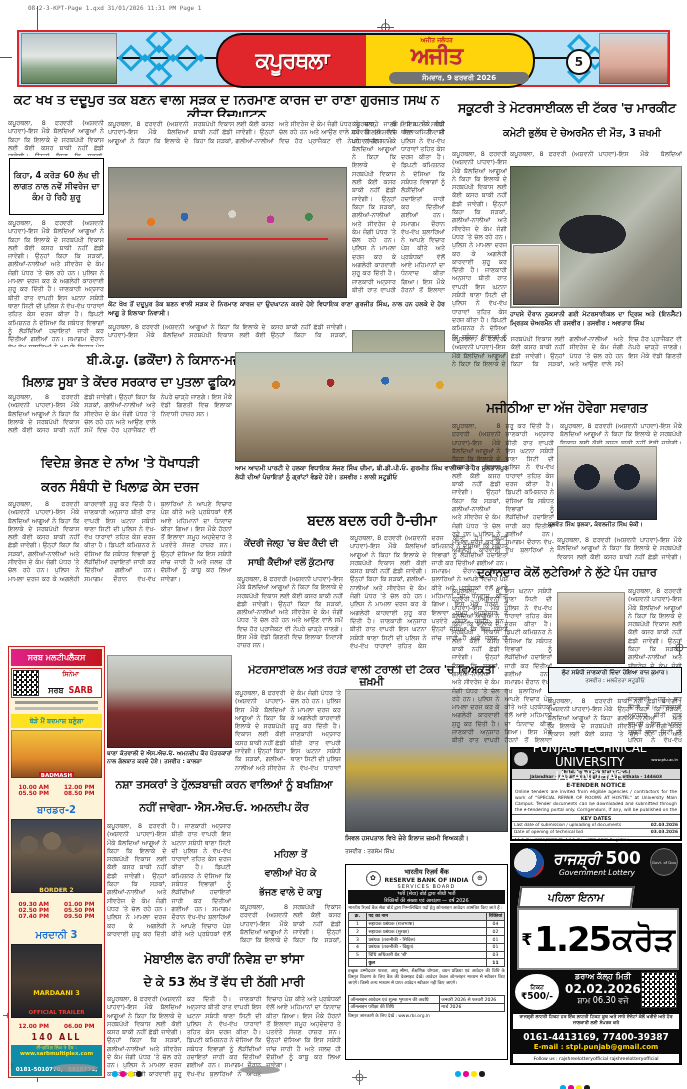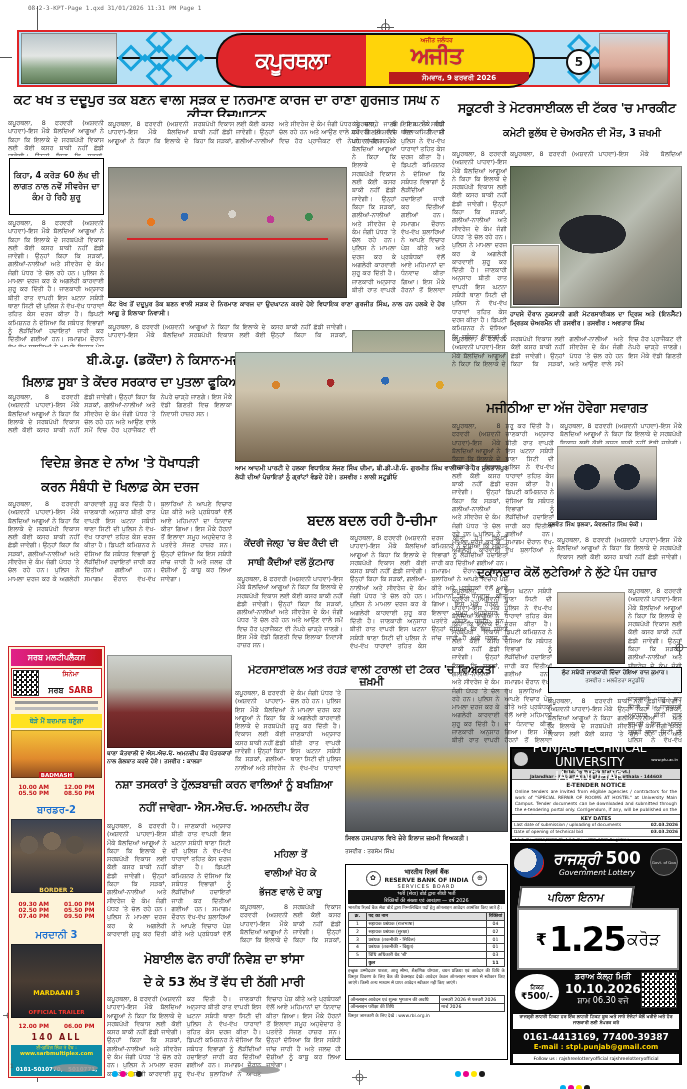--- a/index.html
+++ b/index.html
@@ -18,22 +18,22 @@
   #capsule{position:absolute;left:197px;top:1px;width:315px;height:51px;background:#0d0d0d;
            border-radius:26px;display:flex;overflow:hidden;padding:2px;}
   #cap-red{flex:0 0 47%;background:#e0262b;border-radius:24px 0 0 24px;display:flex;
            align-items:center;justify-content:center;}
   #cap-yellow{flex:1;background:#ffd40a;position:relative;border-radius:0 24px 24px 0;}
   #edition-title{color:#fff;font-weight:bold;font-size:22px;letter-spacing:-1px;text-shadow:1px 1px 0 #7a0c10;}
   #paper-title{position:absolute;left:0;right:26px;top:8px;text-align:center;color:#d8232a;
                font-weight:bold;font-size:22px;letter-spacing:-1px;text-shadow:0 0 1px #1b6fb5;}
   #paper-super{position:absolute;left:0;right:26px;top:1px;text-align:center;color:#c4161c;
                font-weight:bold;font-size:6px;}
-  #date-bar{position:absolute;right:4px;bottom:2px;width:140px;height:12px;background:#b91c1c;
-            border-radius:0;color:#fff;font-size:7px;font-weight:bold;display:flex;
+  #date-bar{position:absolute;right:4px;bottom:2px;width:140px;height:12px;background:#737373;
+            border-radius:6px;color:#fff;font-size:7px;font-weight:bold;display:flex;
             align-items:center;justify-content:center;}
   #page-circle{position:absolute;left:547px;top:17px;width:22px;height:22px;border-radius:50%;
                background:#fff;border:2px solid #111;display:flex;align-items:center;
                justify-content:center;font-weight:bold;font-size:12px;}
   .qr{background:repeating-conic-gradient(#111 0% 25%,#fff 0% 50%) 0 0/5px 5px;border:1px solid #333;}
   .dot{width:6px;height:6px;border-radius:50%;display:inline-block;margin-right:2px;}
   .oval{position:absolute;background:#949494;border-radius:50%;opacity:.85;filter:blur(.4px);}
   .regmark{position:absolute;}
   .times{display:flex;flex-wrap:wrap;align-content:center;justify-content:space-around;
          font-size:5.8px;font-weight:bold;color:#c4161c;text-align:center;}
@@ -307,29 +307,29 @@
     <div style="position:absolute;left:36px;top:4px;width:100px;text-align:center;">
       <span style="color:#fff;font-weight:bold;font-size:15px;font-style:italic;">ਰਾਜਸ਼੍ਰੀ</span>
       <span style="color:#fff;font-weight:bold;font-size:17px;">500</span>
       <div style="color:#fff;font-style:italic;font-size:7.5px;">Government Lottery</div>
     </div>
     <div style="position:absolute;right:3px;top:4px;width:26px;height:26px;border-radius:50%;background:#2e2e2e;border:1px solid #777;color:#ddd;font-size:3.8px;display:flex;align-items:center;justify-content:center;text-align:center;">Govt. of Goa</div>
     <div style="position:absolute;left:8px;top:42px;width:110px;height:18px;background:#fff;border:2px solid #555;transform:skewX(-8deg);display:flex;align-items:center;justify-content:center;font-weight:bold;font-size:10.5px;color:#000;">ਪਹਿਲਾ ਇਨਾਮ</div>
     <div style="position:absolute;left:6px;top:64px;width:158px;height:58px;background:#fff;border:2px solid #888;display:flex;align-items:center;justify-content:center;gap:2px;color:#000;">
       <span style="font-size:16px;font-weight:bold;">₹</span>
       <span style="font-size:34px;font-weight:bold;letter-spacing:-2px;">1.25</span>
-      <span style="font-size:17px;font-weight:normal;">ਕਰੋੜ</span>
+      <span style="font-size:32px;font-weight:bold;">ਕਰੋੜ</span>
     </div>
     <div style="position:absolute;left:4px;top:130px;width:44px;height:36px;background:#fff;border-radius:50%;display:flex;flex-direction:column;align-items:center;justify-content:center;color:#000;">
       <span style="font-size:6px;font-weight:bold;">ਟਿਕਟ</span>
       <span style="font-size:9px;font-weight:bold;">₹500/-</span>
     </div>
     <div style="position:absolute;left:52px;top:128px;width:80px;text-align:center;color:#fff;">
       <div style="font-size:8px;font-weight:bold;">ਡਰਾਅ ਕੱਲ੍ਹ ਮਿਤੀ</div>
-      <div style="font-size:12px;font-weight:bold;">10.10.2026</div>
+      <div style="font-size:12px;font-weight:bold;">02.02.2026</div>
       <div style="font-size:8px;">ਸ਼ਾਮ 06.30 ਵਜੇ</div>
     </div>
     <div class="qr" style="position:absolute;right:4px;top:128px;width:34px;height:34px;"></div>
     <div style="position:absolute;left:2px;top:170px;width:166px;height:15px;background:#fff;color:#000;font-size:4.6px;font-weight:bold;text-align:center;line-height:1.35;overflow:hidden;">ਰਾਜਸ਼੍ਰੀ ਲਾਟਰੀ ਟਿਕਟ ਹਰ ਇੱਕ ਲਾਟਰੀ ਟਿਕਟ ਬੂਥ ਅਤੇ ਸਾਰੇ ਏਜੰਟਾਂ ਕੋਲੋਂ ਖਰੀਦੋ ਅਤੇ ਹੋਰ ਜਾਣਕਾਰੀ ਲਈ ਸੰਪਰਕ ਕਰੋ</div>
     <div style="position:absolute;left:0;top:188px;width:100%;text-align:center;color:#fff;font-weight:bold;font-size:9px;">0161-4413169, 77400-39387</div>
     <div style="position:absolute;left:0;top:199px;width:100%;text-align:center;color:#ffd400;font-weight:bold;font-size:7px;">E-mail : stpl.punjab@gmail.com</div>
     <div style="position:absolute;left:2px;top:210px;width:166px;height:9px;background:#fff;color:#000;font-size:4.6px;display:flex;align-items:center;justify-content:center;">Follow us :  rajshreelotteryofficial   rajshreelotteryofficial</div>
   </div>
 
   <div class="abs" style="left:8px;top:646px;width:97px;height:432px;border:1px solid #cc2229;background:#fdf3d9;">

